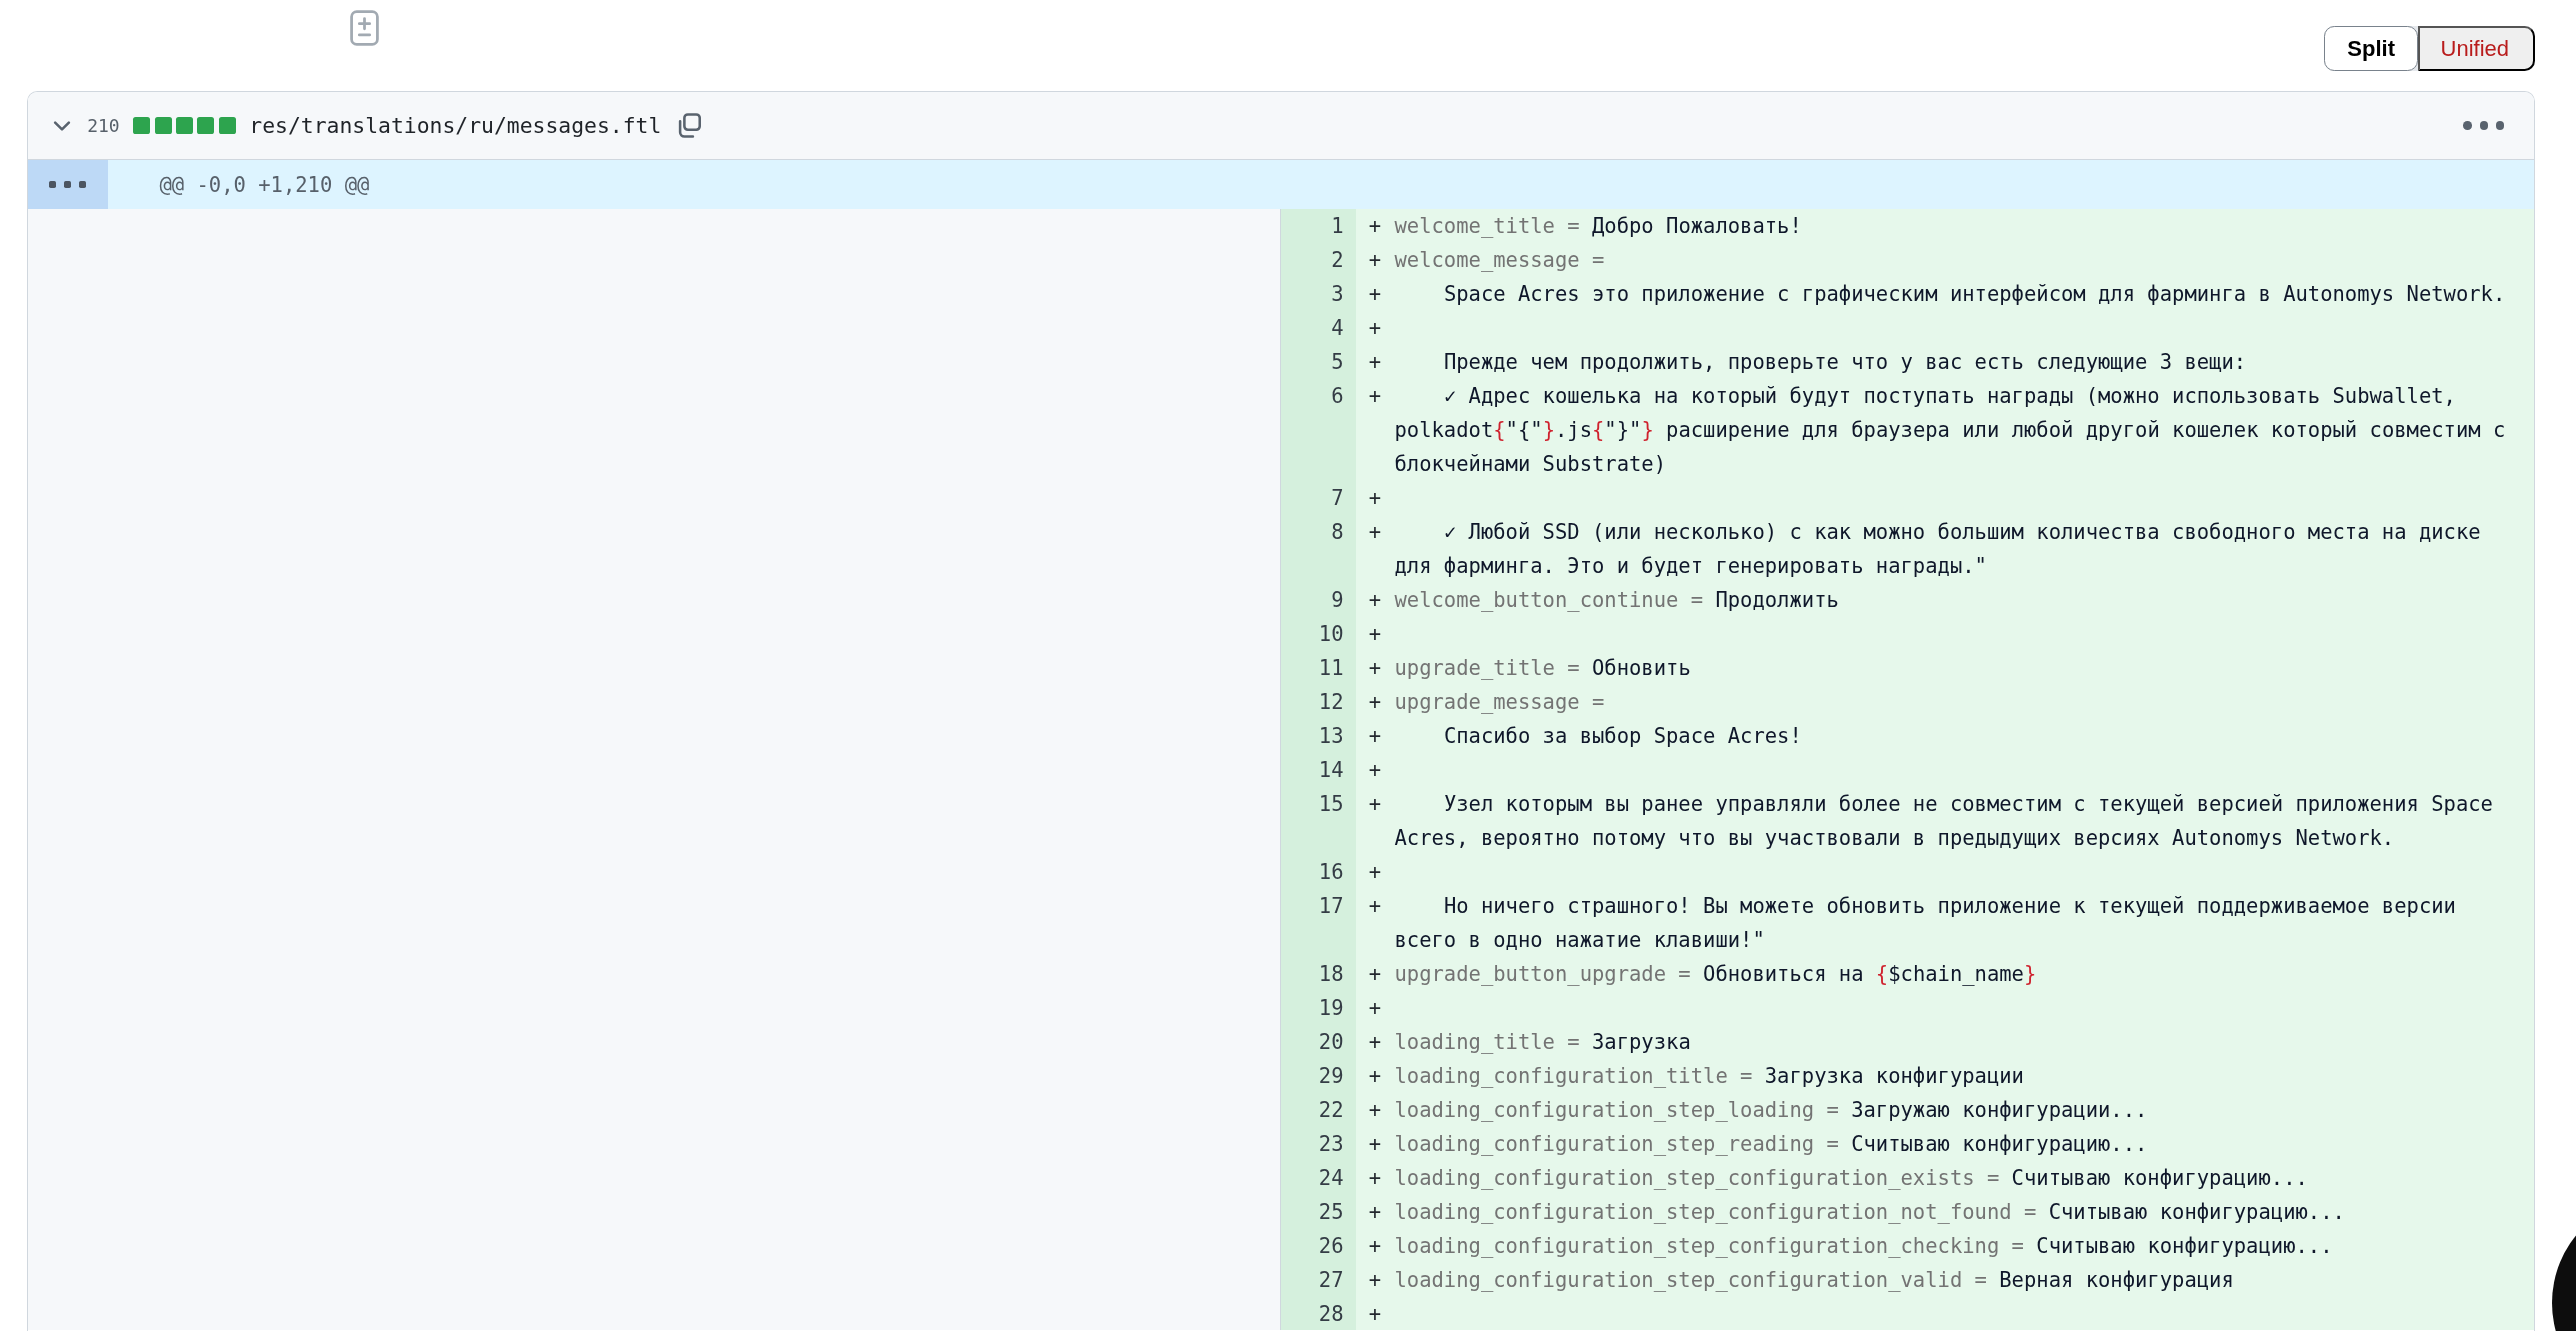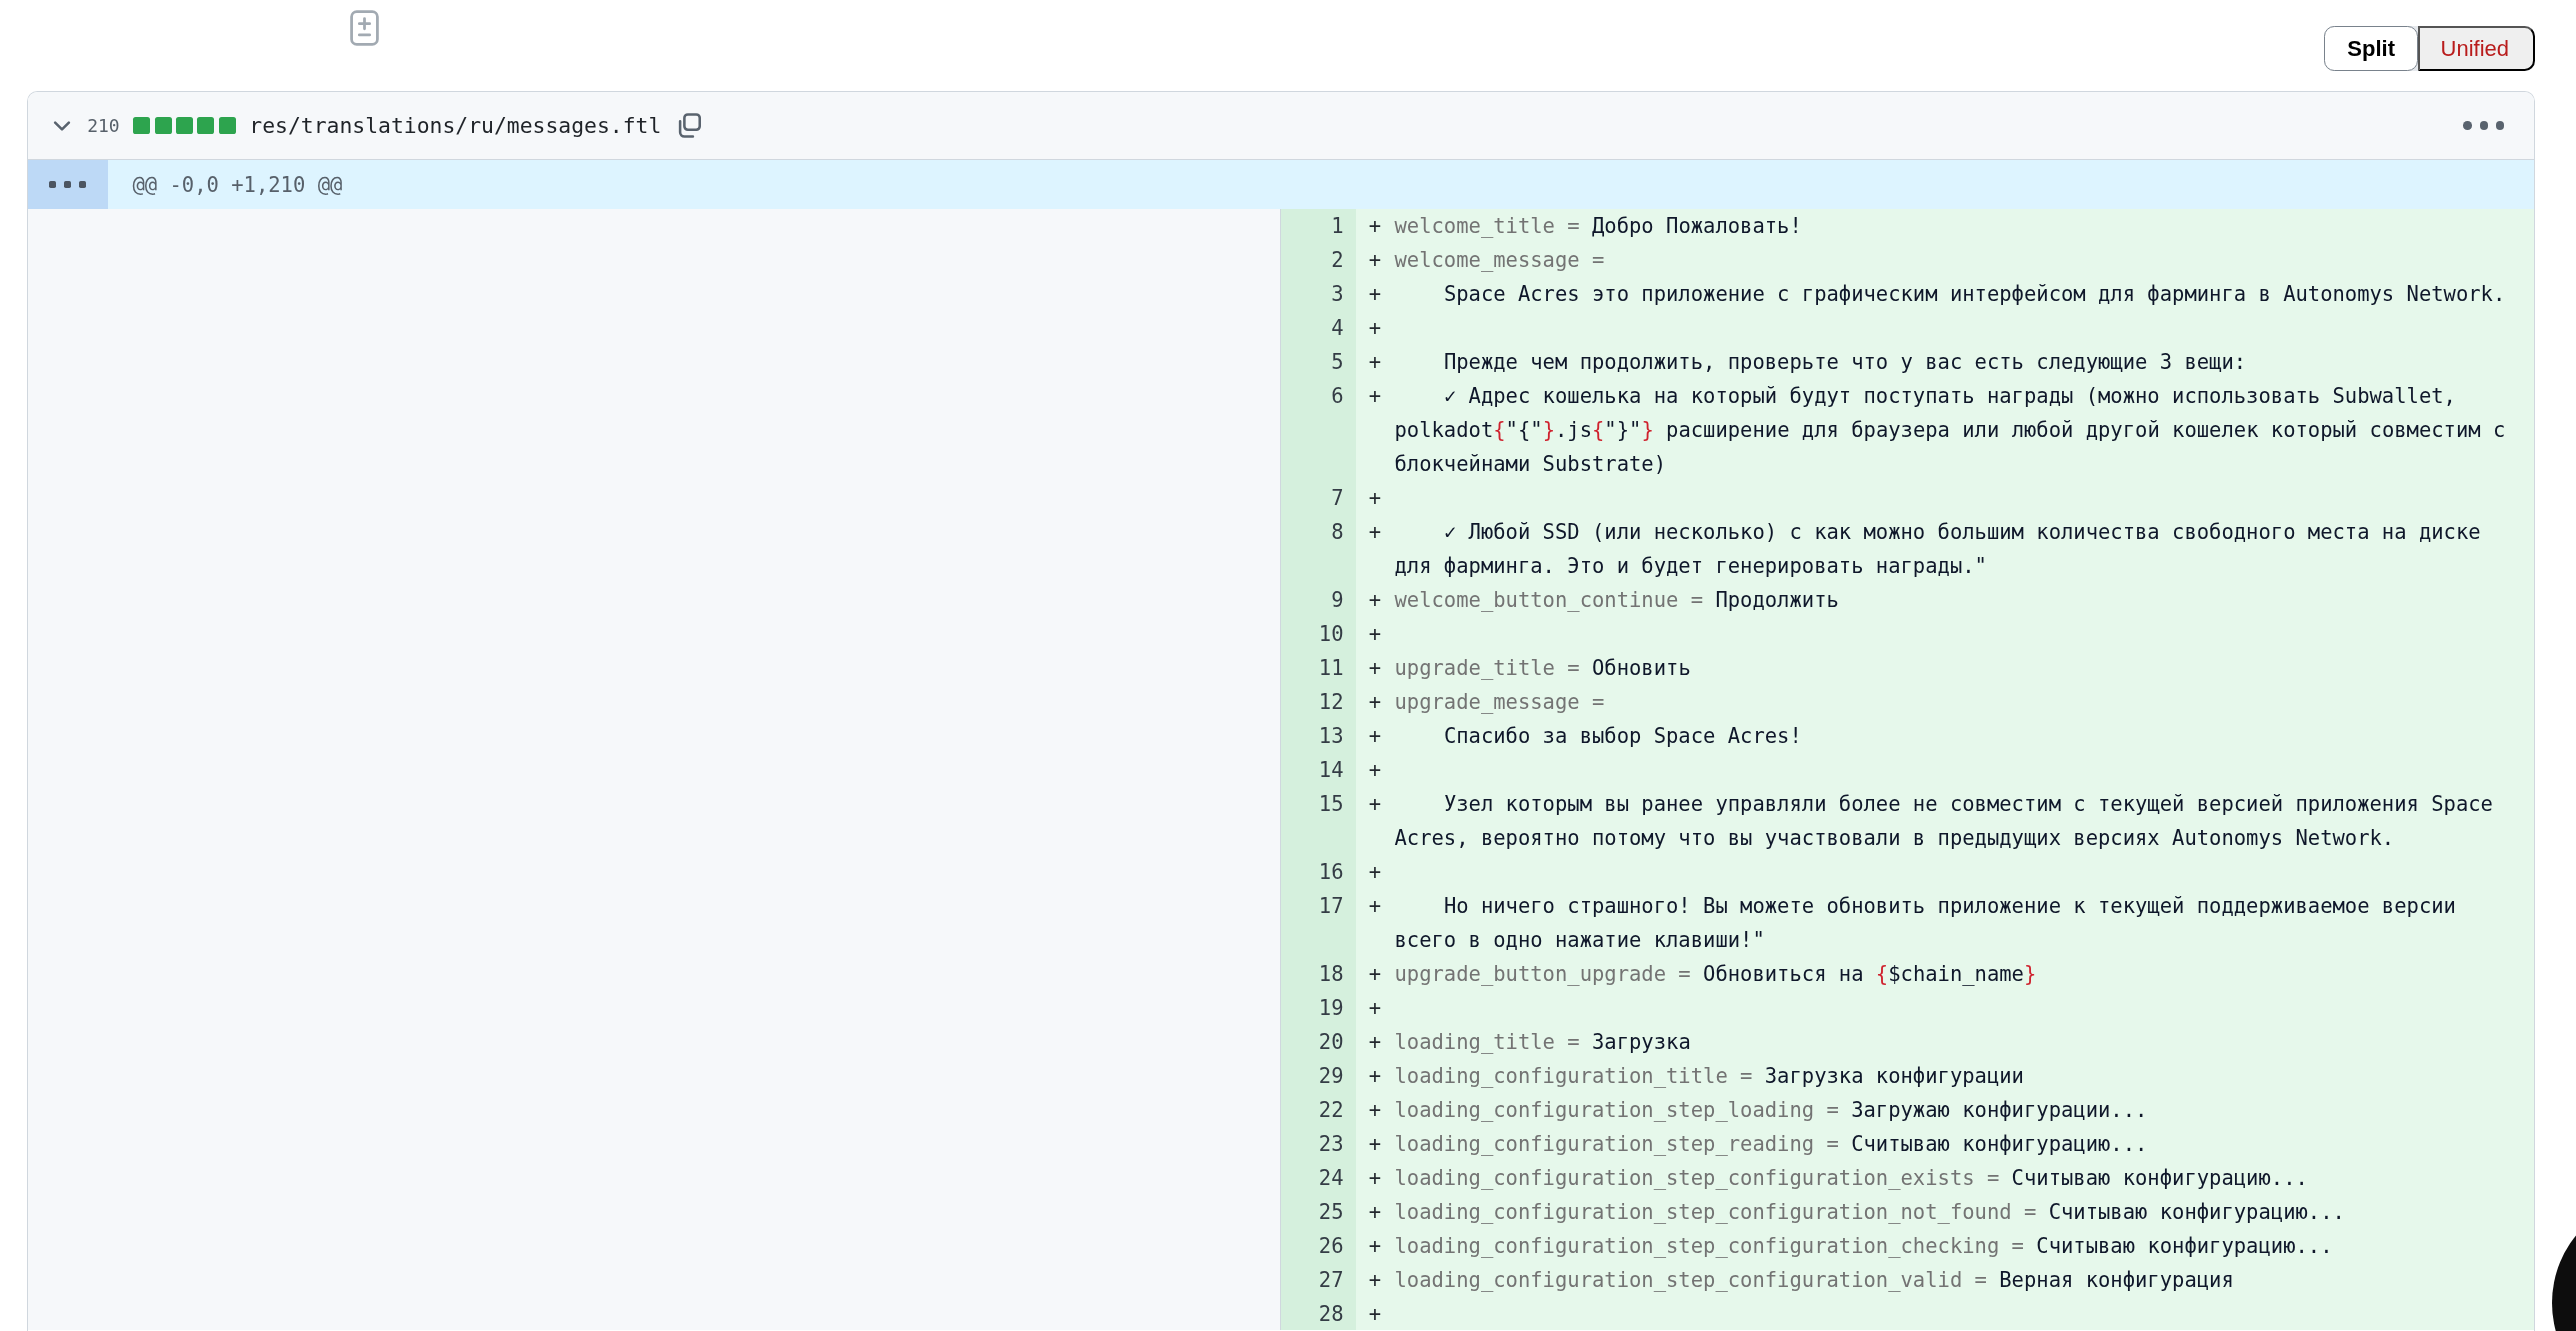--- a/index.html
+++ b/index.html
@@ -61,21 +61,21 @@
   
   .hunk { height: 49px; display: flex; }
   .hunk .hgutter {
     width: 80px; flex: none; background: #bdd9f6;
     display: flex; align-items: center; justify-content: center; gap: 8.6px;
     cursor: pointer;
   }
   .hunk .hgutter i { width: 6.8px; height: 6.8px; border-radius: 1.7px; background: #4c5561; display: block; }
   .hunk .htext {
     flex: 1; background: #ddf4ff; color: #57606a; font-size: 20.5px;
-    display: flex; align-items: center; padding-left: 25px;
+    display: flex; align-items: center; padding-left: 52px;
   }
 
   
   .diff-body { display: flex; height: 1121px; overflow: hidden; }
   .pane-old { width: 1253px; flex: none; background: #f6f8fa; border-right: 0.9px solid #d0d7de; }
   .pane-new { flex: 1; background: #e6f8eb; }
   .row { display: flex; min-height: 34px; }
   .row .num {
     width: 75px; flex: none; background: #d5f0dd; color: #343c45;
     font-family: "DejaVu Sans Mono", monospace; font-size: 20.5px; line-height: 34px;

